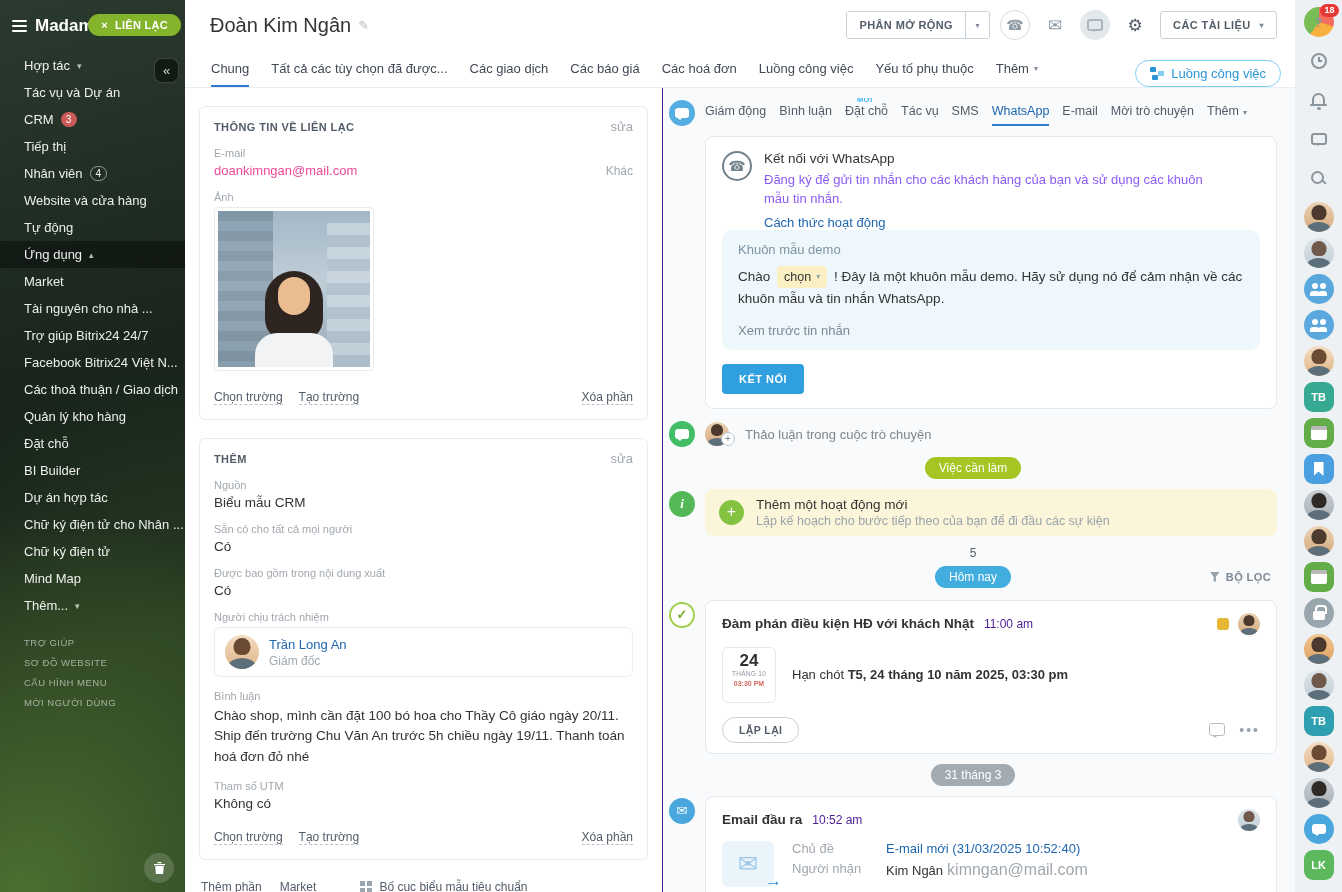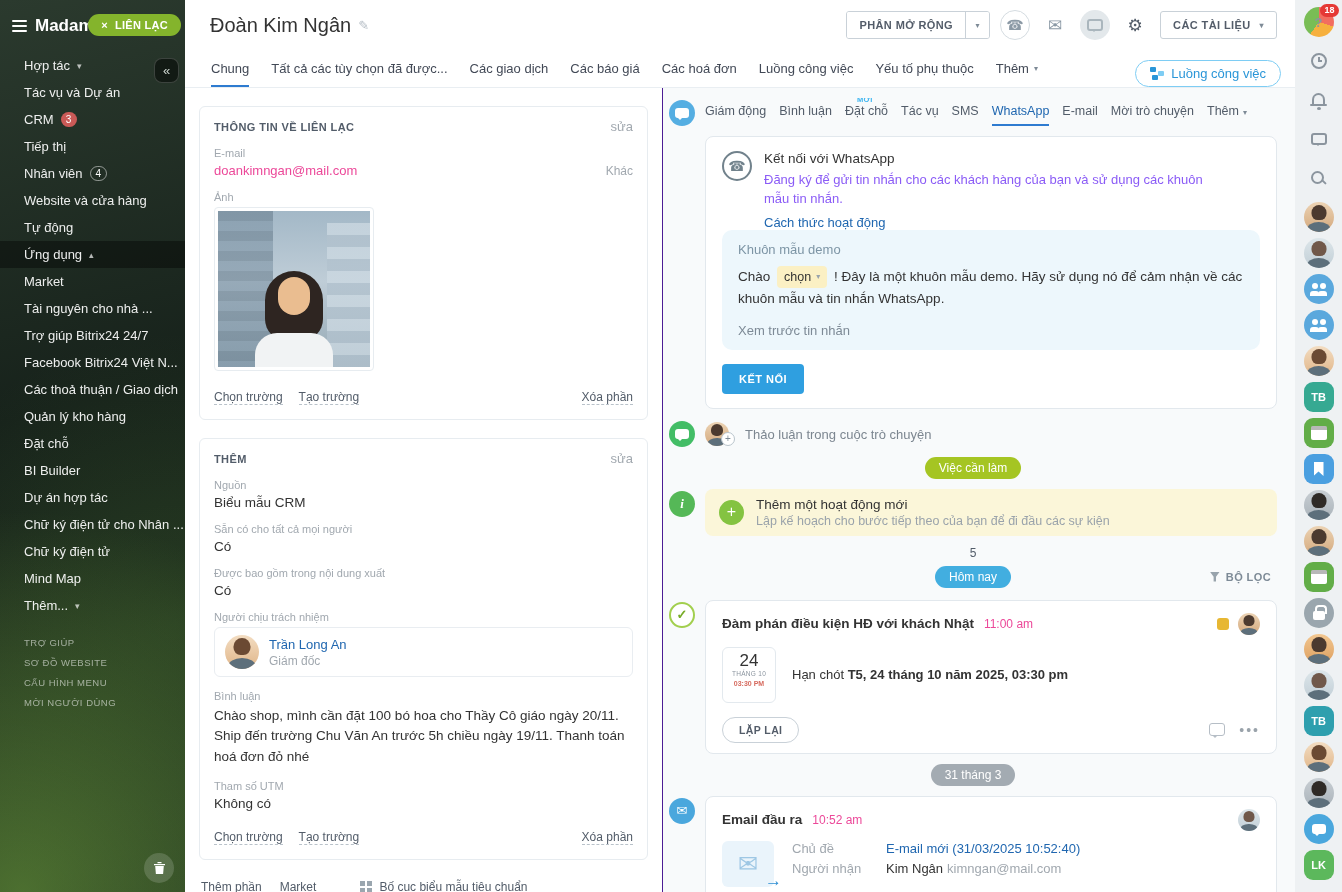--- a/index.html
+++ b/index.html
@@ -138,44 +138,44 @@
 .plus-circle{width:25px;height:25px;border-radius:50%;background:#84c341;color:#fff;display:flex;align-items:center;justify-content:center;font-size:16px;flex:0 0 auto}
 .na-title{font-size:13.5px;color:#333;margin-bottom:2px}
 .na-sub{font-size:12.5px;color:#9aa3ab}
 .count-row{text-align:center;color:#525c69;font-size:12px;margin:2px 0}
 .today-row{position:relative;display:flex;justify-content:center;align-items:center;margin:6px 0 12px}
 .filter-btn{position:absolute;right:8px;display:flex;align-items:center;gap:6px;color:#7d8a96;font-size:11px;font-weight:700;letter-spacing:.4px;cursor:pointer}
 .funnel{width:10px;height:10px;background:#98a3ac;clip-path:polygon(0 0,100% 0,62% 52%,62% 100%,38% 100%,38% 52%)}
 .act-inner{padding:12px 16px 10px}
 .act-head{display:flex;align-items:center;gap:10px}
 .act-title{font-weight:700;font-size:13.5px;color:#333}
-.g-time{color:#ec4899;font-size:12px}
+.g-time{color:#4c1d95;font-size:12px}
 .act-right{margin-left:auto;display:flex;align-items:center;gap:9px}
 .status-chip{width:12px;height:12px;border-radius:3px;background:#e7b733}
 .act-body{display:flex;gap:16px;margin:12px 0 10px;align-items:center}
 .cal{width:54px;height:56px;border:1px solid #e3e9ee;border-radius:6px;text-align:center;background:#fff;flex:0 0 auto;padding-top:4px}
-.cal-day{font-size:17px;font-weight:400;line-height:18px;color:#333}
+.cal-day{font-size:17px;font-weight:700;line-height:18px;color:#333}
 .cal-mon{font-size:6.5px;color:#8b959f;letter-spacing:.3px}
 .cal-time{font-size:7px;color:#d66a5e;margin-top:3px;font-weight:700}
 .deadline{font-size:13px;color:#333}
 .deadline b{font-weight:700}
 .act-foot{display:flex;align-items:center;padding-top:4px}
 .outline-btn{border:1px solid #c9d1d8;border-radius:15px;background:#fff;color:#535c69;font-size:10.5px;font-weight:700;letter-spacing:.4px;padding:6px 16px;cursor:pointer;font-family:inherit}
 .foot-right{margin-left:auto;display:flex;align-items:center;gap:14px}
 .comment-ico{width:16px;height:13px;border:1.5px solid #b6bec6;border-radius:3px;position:relative;cursor:pointer}
 .comment-ico::after{content:"";position:absolute;bottom:-6px;left:2px;border:3px solid transparent;border-top-color:#b6bec6}
 .dots{font-size:14px;letter-spacing:2px;color:#9aa3ab;cursor:pointer;line-height:10px}
 .em-body{display:flex;gap:18px;margin:10px 0 12px}
 .mail-art{width:52px;height:46px;background:#eaf4fb;border-radius:6px;position:relative;flex:0 0 auto;display:flex;align-items:center;justify-content:center;color:#9ec7e4;font-size:24px}
 .mail-arrow{position:absolute;right:-8px;bottom:-4px;color:#2f8fd4;font-size:17px;font-weight:700}
 .em-rows{display:grid;grid-template-columns:78px 1fr;gap:5px 16px;font-size:13px;align-content:start}
 .em-label{color:#a1a8af}
 .em-link{color:#2067b0;cursor:pointer}
 .em-name{color:#333}
-.em-gray{color:#a1a8af;font-size:13px;margin-left:4px}
+.em-gray{color:#a1a8af;font-size:16px;margin-left:4px}
 
 
 .rail{flex:0 0 47px;background:#eef1f3;display:flex;flex-direction:column;align-items:center;padding:7px 0;overflow:hidden}
 .rail-item{width:30px;height:30px;border-radius:50%;flex:0 0 auto;position:relative;cursor:pointer;display:flex;align-items:center;justify-content:center;color:#fff;font-size:11px;font-weight:700;margin-bottom:6px}
 .rail-item.sys{margin-bottom:9px;color:#8b959e}
 .rail-item.sq{border-radius:9px}
 .rail-badge{position:absolute;top:-3px;right:-5px;background:#e53935;color:#fff;border-radius:8px;font-size:9px;line-height:13px;padding:0 4px;font-weight:700}
 .helpdesk{background:conic-gradient(#f26d5f 0 30%,#f6b03e 30% 60%,#79bd55 60% 100%);color:#fff;font-size:13px}
 .clock-g{position:relative;width:16px;height:16px;border:2px solid currentColor;border-radius:50%}
 .clock-g::before{content:"";position:absolute;left:5px;top:2px;width:2px;height:4px;background:currentColor}

